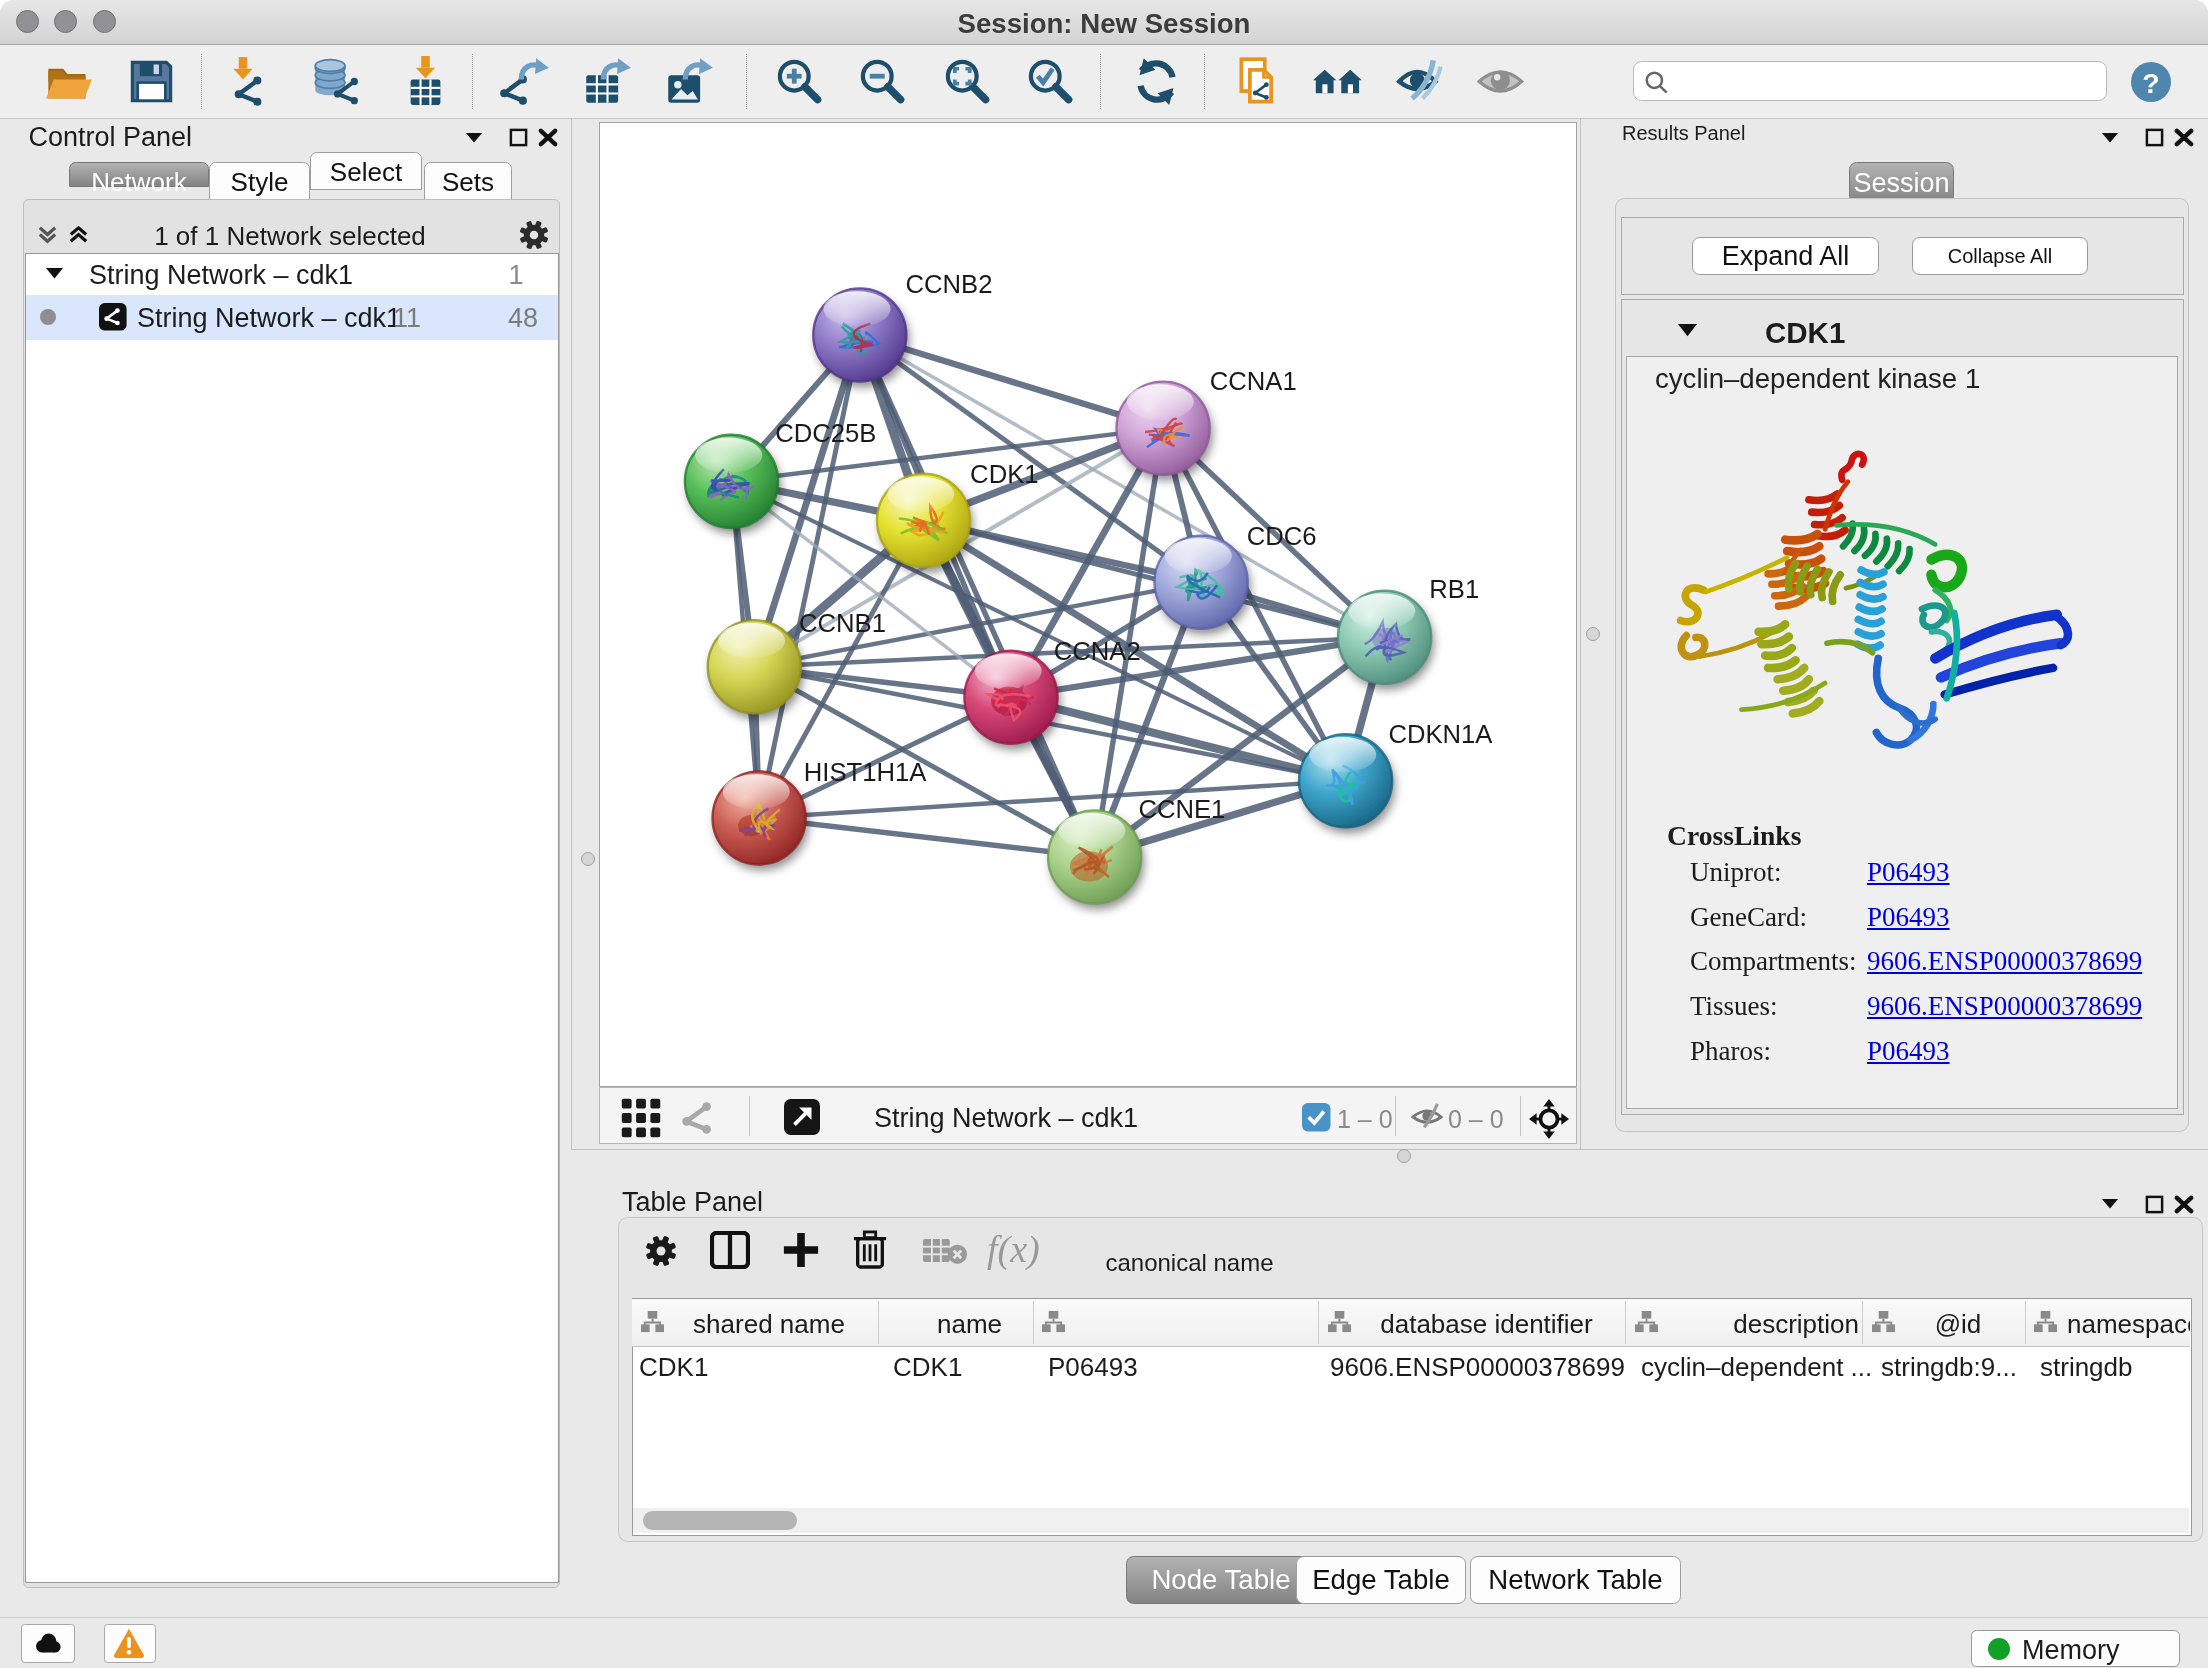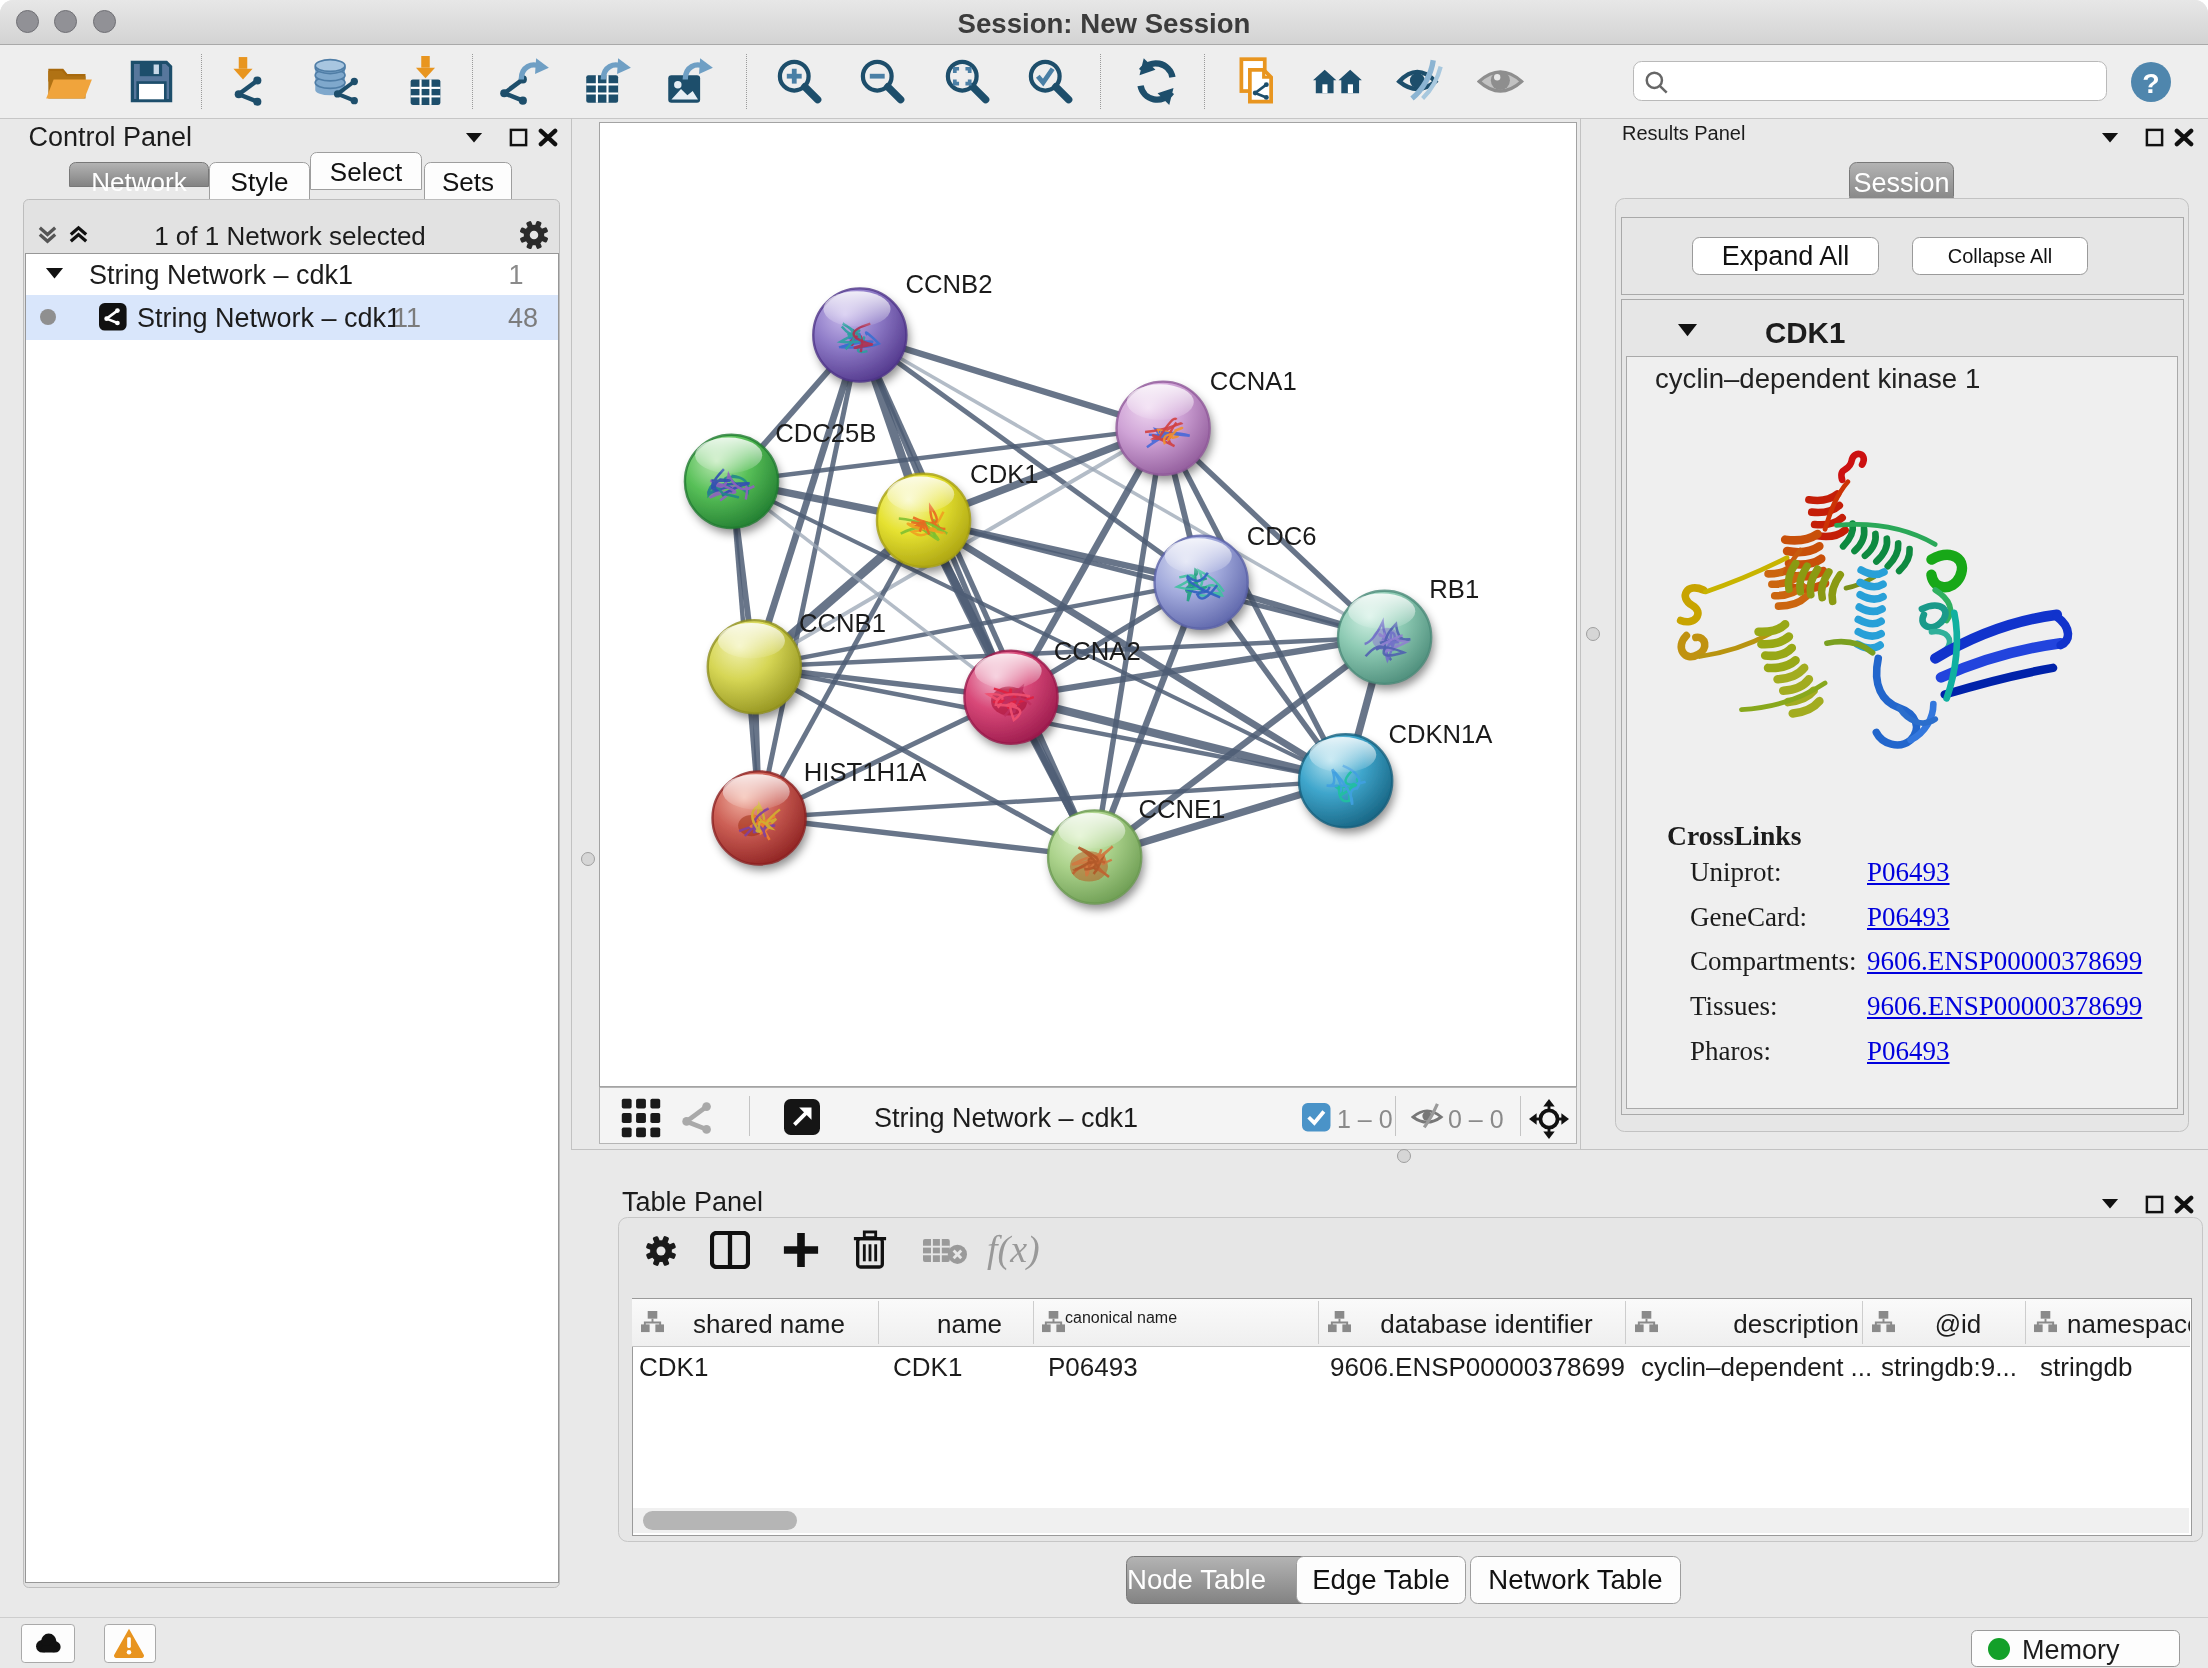--- a/index.html
+++ b/index.html
@@ -673,21 +673,21 @@
 <svg style="position:absolute;left:1042px;top:1311px;" width="23" height="23" viewBox="0 0 24 24" xmlns="http://www.w3.org/2000/svg">
     <g fill="#8a8a8a">
       <rect x="7" y="0" width="10" height="8"></rect>
       <rect x="0" y="14" width="9" height="8"></rect>
       <rect x="15" y="14" width="9" height="8"></rect>
     </g>
     <g stroke="#8a8a8a" stroke-width="2" fill="none">
       <path d="M12,8 v4 M4,17 v-5 h16 v5"></path>
     </g>
   </svg>
-<div class="txt" style="left:1065px;top:1309px;width:249px;font-size:16px;overflow:hidden">canonical name</div>
+<div class="txt" style="left:1065px;top:1249px;width:249px;text-align:center;font-size:24px;overflow:hidden">canonical name</div>
 <div class="ab" style="left:1318px;top:1301px;width:1px;height:43px;background:#cdcdcd"></div>
 <svg style="position:absolute;left:1328px;top:1311px;" width="23" height="23" viewBox="0 0 24 24" xmlns="http://www.w3.org/2000/svg">
     <g fill="#8a8a8a">
       <rect x="7" y="0" width="10" height="8"></rect>
       <rect x="0" y="14" width="9" height="8"></rect>
       <rect x="15" y="14" width="9" height="8"></rect>
     </g>
     <g stroke="#8a8a8a" stroke-width="2" fill="none">
       <path d="M12,8 v4 M4,17 v-5 h16 v5"></path>
     </g>
@@ -731,21 +731,21 @@
 <div class="txt" style="left:2067px;top:1309px;width:123px;text-align:left;font-size:26px;overflow:hidden">namespace</div>
 <div class="txt" style="left:639px;top:1352px;font-size:26px">CDK1</div>
 <div class="txt" style="left:893px;top:1352px;font-size:26px">CDK1</div>
 <div class="txt" style="left:1048px;top:1352px;font-size:26px">P06493</div>
 <div class="txt" style="left:1330px;top:1352px;font-size:26px">9606.ENSP00000378699</div>
 <div class="txt" style="left:1641px;top:1352px;font-size:26px">cyclin–dependent ...</div>
 <div class="txt" style="left:1881px;top:1352px;font-size:26px">stringdb:9...</div>
 <div class="txt" style="left:2040px;top:1352px;font-size:26px">stringdb</div>
 <div class="ab" style="left:633px;top:1508px;width:1556px;height:25px;background:#f0f0f0"></div>
 <div class="ab" style="left:643px;top:1511px;width:154px;height:19px;background:#b5b5b5;border-radius:9.5px"></div>
-<div class="ab" style="left:1126px;top:1556px;width:190px;height:48px;box-sizing:border-box;background:linear-gradient(#b3b3b3,#838383);color:#fff;border:1px solid #787878;border-radius:7.6px;font-size:27.6px;line-height:46px">Node Table</div>
+<div class="ab" style="left:1126px;top:1556px;width:190px;height:48px;box-sizing:border-box;background:linear-gradient(#b3b3b3,#838383);color:#fff;border:1px solid #787878;border-radius:7.6px;text-align:center;font-size:27.6px;line-height:46px">Node Table</div>
 <div class="ab" style="left:1296px;top:1556px;width:170px;height:48px;box-sizing:border-box;background:#fdfdfd;color:#111;border:1px solid #9e9e9e;border-radius:7.6px;text-align:center;font-size:27.6px;line-height:46px">Edge Table</div>
 <div class="ab" style="left:1470px;top:1556px;width:211px;height:48px;box-sizing:border-box;background:#fdfdfd;color:#111;border:1px solid #9e9e9e;border-radius:7.6px;text-align:center;font-size:27.6px;line-height:46px">Network Table</div>
 <div class="ab" style="left:0;top:1617px;width:2208px;height:1px;background:#cdcdcd"></div>
 <div class="ab" style="left:21px;top:1624px;width:54px;height:39px;box-sizing:border-box;background:#fdfdfd;border:1.4px solid #a9a9a9;border-radius:3.8px"></div>
 <svg style="position:absolute;left:26px;top:1628px;" width="44" height="29.5" viewBox="0 0 48 42" xmlns="http://www.w3.org/2000/svg">
     <circle cx="16" cy="26" r="9" fill="#111"></circle>
     <circle cx="25" cy="19" r="11" fill="#111"></circle>
     <circle cx="34" cy="27" r="8" fill="#111"></circle>
     <rect x="14" y="25" width="22" height="10" rx="5" fill="#111"></rect>
   </svg>

